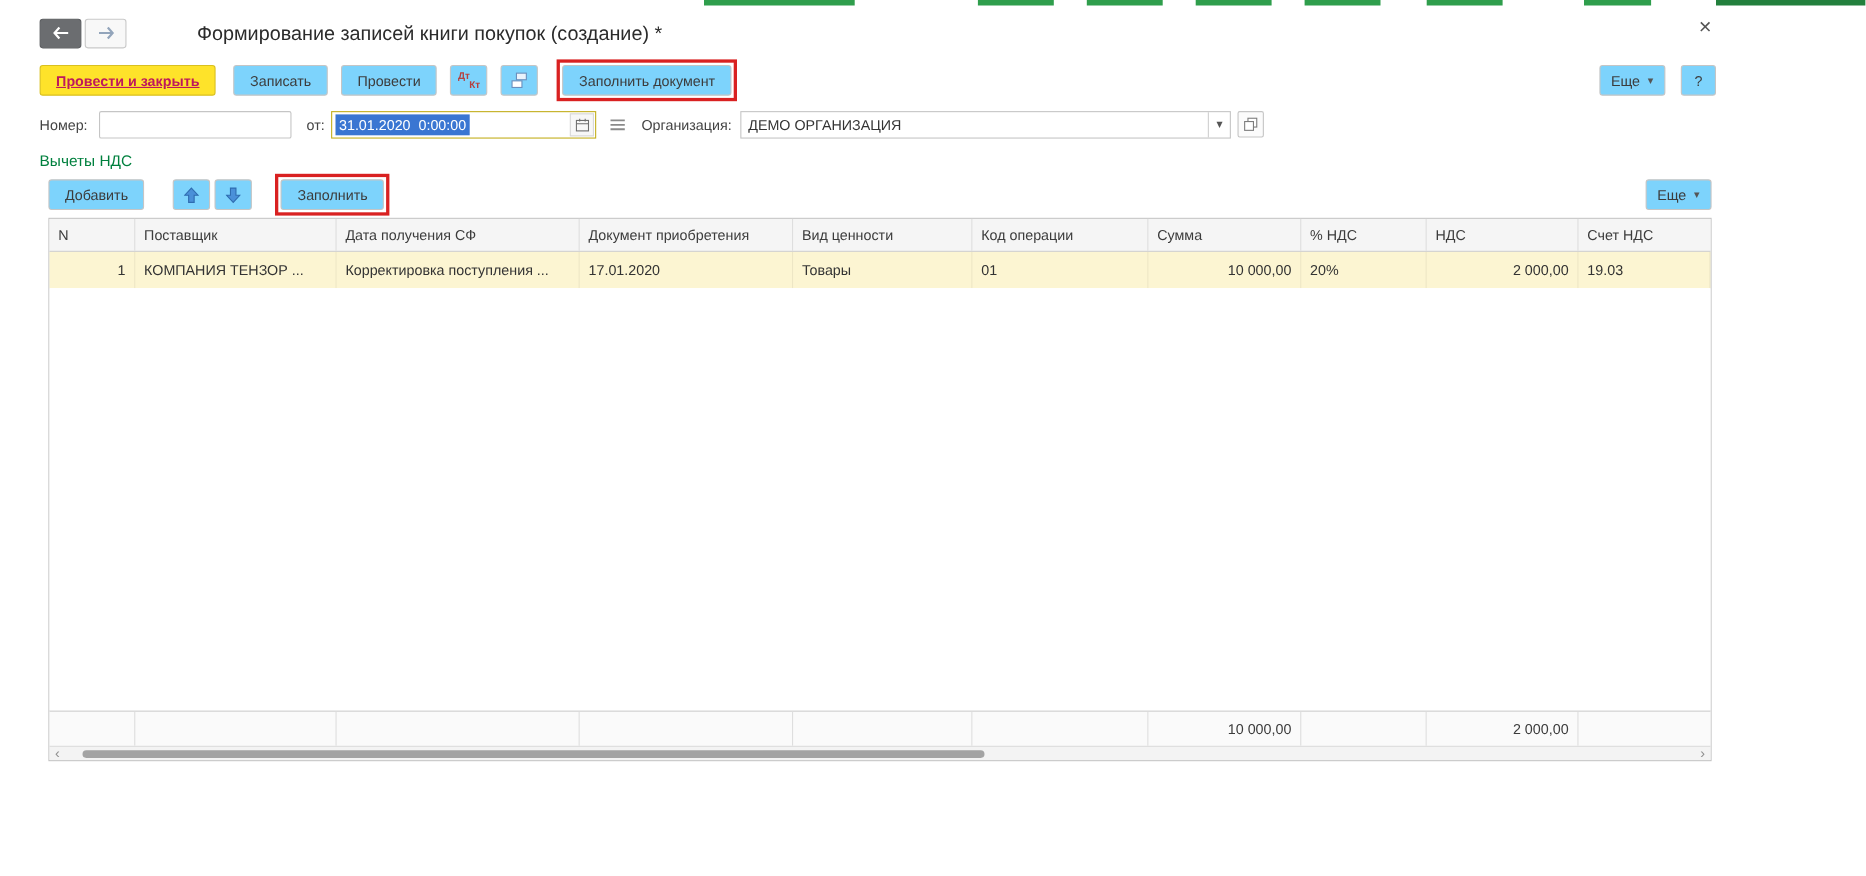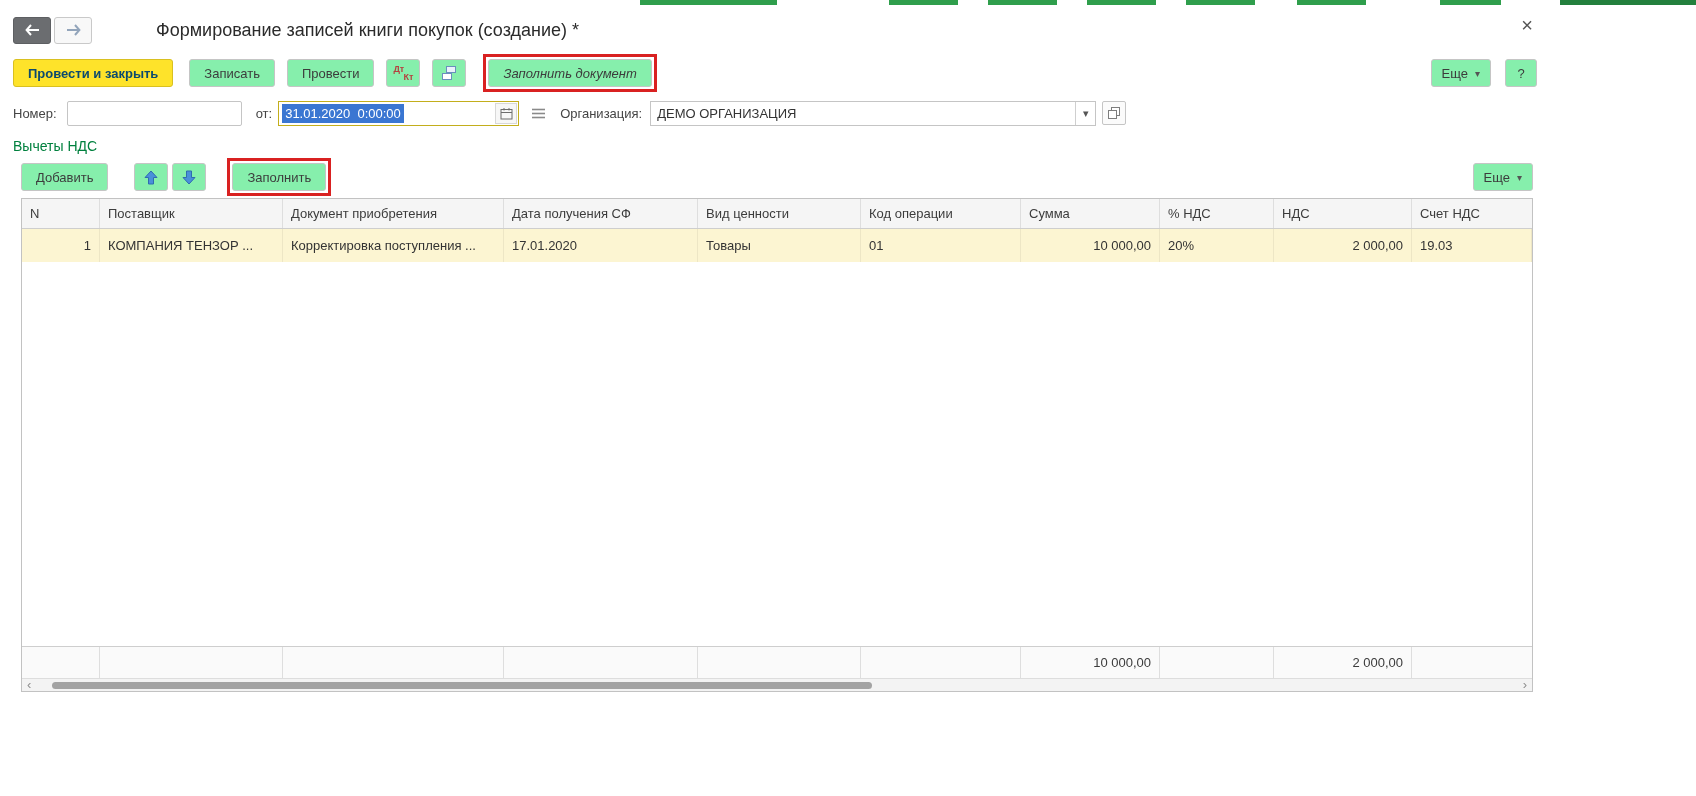--- a/index.html
+++ b/index.html
@@ -3,46 +3,46 @@
 <meta charset="utf-8">
 <style>
   * { box-sizing: border-box; }
   html,body { margin:0; padding:0; background:#ffffff; font-family:"Liberation Sans",sans-serif; color:#333; }
   .page { width:1696px; height:796px; position:relative; overflow:hidden; }
 
   
   .top-strip { position:relative; height:6px; }
   .top-strip i { position:absolute; top:0; height:5px; background:#2f9e4c; }
 
-  .window { width:1548px; padding-left:13px; }
+  .window { width:1548px; padding-left:36px; }
 
   
   .titlebar { display:flex; align-items:center; margin-top:9px; height:30px; width:1524px; }
   .nav-btn { width:38px; height:27px; border-radius:3px; display:inline-flex; align-items:center; justify-content:center;
              border:1px solid #c9c9c9; background:#f8f8f8; cursor:pointer; padding:0; }
   .nav-btn.back { background:#6b6d70; border-color:#5d5f62; margin-right:3px; }
   .title { font-size:18px; font-weight:400; color:#2b2b2b; margin:0 0 0 64px; white-space:nowrap; }
   .close-btn { margin-left:auto; border:none; background:none; font-size:20px; color:#555; cursor:pointer; line-height:1; align-self:flex-start; padding:0 4px; }
 
   
   .cmdbar { display:flex; align-items:center; margin-top:13px; height:30px; width:1524px; }
-  .btn { height:28px; border:1px solid #c5c5c5; background:#86efac; border-radius:3px;
+  .btn { height:28px; border:1px solid #c5c5c5; background:#7dd3fc; border-radius:3px;
          font-family:"Liberation Sans",sans-serif; font-size:13px; color:#3c3c3c; padding:0 14px; cursor:pointer; white-space:nowrap; }
-  .btn.primary { background:#fee32a; border-color:#d9c020; font-weight:bold; color:#0c4a6e; }
+  .btn.primary { background:#fee32a; border-color:#d9c020; font-weight:bold; color:#be185d;text-decoration:underline; }
   .icon-btn { width:34px; padding:0; display:inline-flex; align-items:center; justify-content:center; flex-direction:column; }
   .dtkt { line-height:1; font-size:9px; font-weight:bold; color:#b5413f; width:20px; }
   .dtkt .dt { display:block; text-align:left; }
   .dtkt .kt { display:block; text-align:right; margin-top:-1px; }
   .caret { font-size:10px; color:#555; margin-left:7px; }
   .more-btn { display:inline-flex; align-items:center; padding:0 10px; }
   .help-btn { width:32px; padding:0; text-align:center; }
   .spacer { flex:1; }
 
   .ml16 { margin-left:16px; } .ml24 { margin-left:12px; } .ml12 { margin-left:12px; }
-  .ml22 { margin-left:22px;font-style:italic; } .ml14 { margin-left:14px; } .ml26 { margin-left:26px; } .ml4 { margin-left:4px; }
+  .ml22 { margin-left:22px; } .ml14 { margin-left:14px; } .ml26 { margin-left:26px; } .ml4 { margin-left:4px; }
 
   
   .fieldbar { display:flex; align-items:center; margin-top:12px; height:26px; font-size:13px; color:#444; width:1524px; }
   .fieldbar label { white-space:nowrap; }
   .text-input { height:25px; border:1px solid #c5c5c5; border-radius:2px; background:#fff; padding:0 5px;
                 font-family:"Liberation Sans",sans-serif; font-size:13px; color:#333; }
   .number-input { width:175px; margin-left:10px; }
   .date-field { display:flex; align-items:center; width:241px; height:25px; border:1px solid #c3ae1c; margin-left:6px; background:#fff; }
   .date-field .sel { background:#3a76d2; color:#fff; padding:2px 3px; white-space:pre; margin-left:3px; font-size:13px; }
   .cal-btn { margin-left:auto; width:22px; height:21px; border:1px solid #d8d8d8; background:#f7f7f7;
@@ -213,22 +213,22 @@
         <button class="btn more-btn">
           <span>Еще</span>
           <span class="caret">▾</span>
         </button>
       </div>
 
       <div class="grid">
         <div class="g-row g-head">
           <div class="cell">N</div>
           <div class="cell">Поставщик</div>
+          <div class="cell">Дата получения СФ</div>
           <div class="cell">Документ приобретения</div>
-          <div class="cell">Дата получения СФ</div>
           <div class="cell">Вид ценности</div>
           <div class="cell">Код операции</div>
           <div class="cell">Сумма</div>
           <div class="cell">% НДС</div>
           <div class="cell">НДС</div>
           <div class="cell">Счет НДС</div>
         </div>
 
         <div class="g-row g-data">
           <div class="cell num">1</div>

